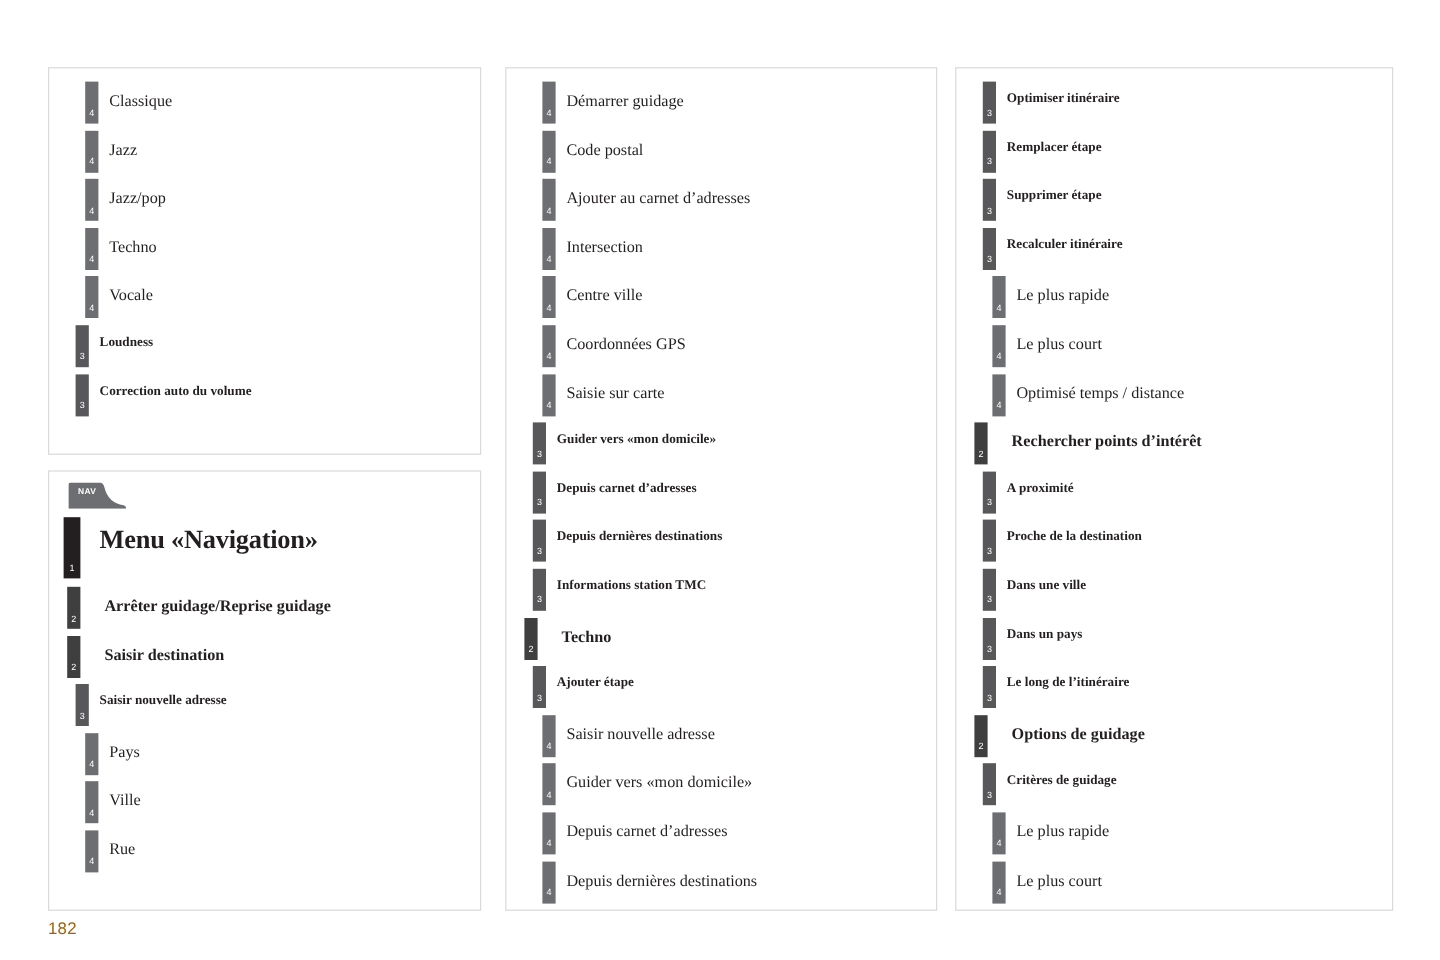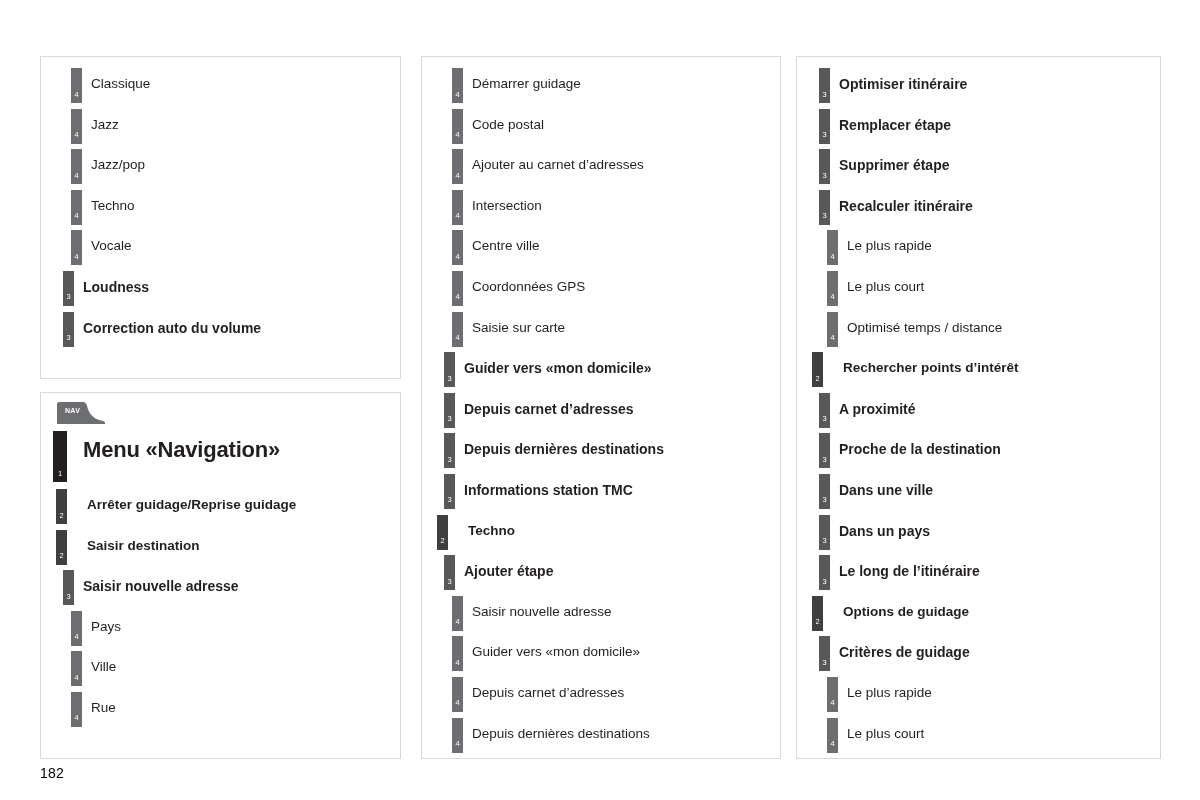--- a/index.html
+++ b/index.html
@@ -83,46 +83,47 @@
     position: absolute;
     left: 0;
     right: 0;
     bottom: 5px;
     display: block;
   }
   .row .label {
     position: absolute;
     top: 8px;
     white-space: nowrap;
+    font-family: Liberation Serif, serif;
   }
 
   
   .row.lvl1 .bar { background: #231f20; left: 12px; height: 51px; width: 14px; }
   .row.lvl2 .bar { background: #3f3f3f; left: 15px; }
   .row.lvl3 .bar { background: #58585b; left: 22px; }
   .row.lvl4 .bar { background: #6d6e71; left: 30px; }
 
   .row.lvl1 .label { left: 42px; font-size: 22px; font-weight: bold; top: 6px; letter-spacing: -0.2px; }
   .row.lvl2 .label { left: 46px; font-size: 13.5px; font-weight: bold; }
-  .row.lvl3 .label { left: 42px; font-size: 14px; font-weight: bold; }
+  .row.lvl3 .label { left: 42px; font-size: 11px; font-weight: bold; }
   .row.lvl4 .label { left: 50px; font-size: 13.5px; font-weight: normal; }
 
   .row.lvl1 { height: 58px; }
 
   
   .menu-list { padding-top: 11px; }
   #panel-nav .menu-list { padding-top: 38px; }
 
   
   .page-number {
     position: absolute;
     left: 40px;
     top: 765px;
     font-size: 14px;
-    color: #000000;
+    color: #a16207;
     letter-spacing: 0.2px;
   }
 </style>
 </head>
 <body>
 
 <div class="page">
 
   <div class="panel" id="panel-audio">
     <ul class="menu-list">

